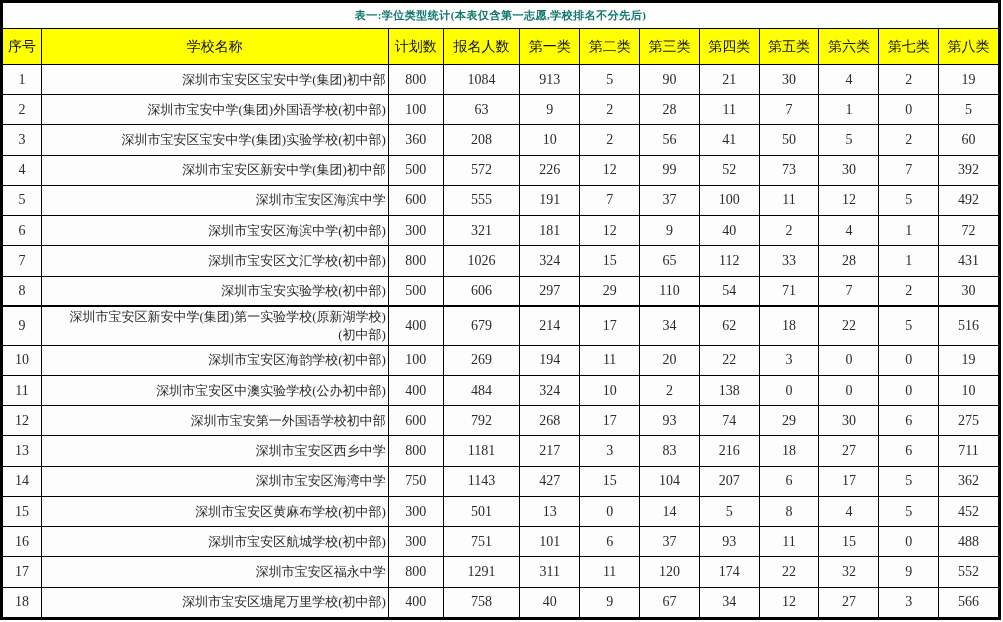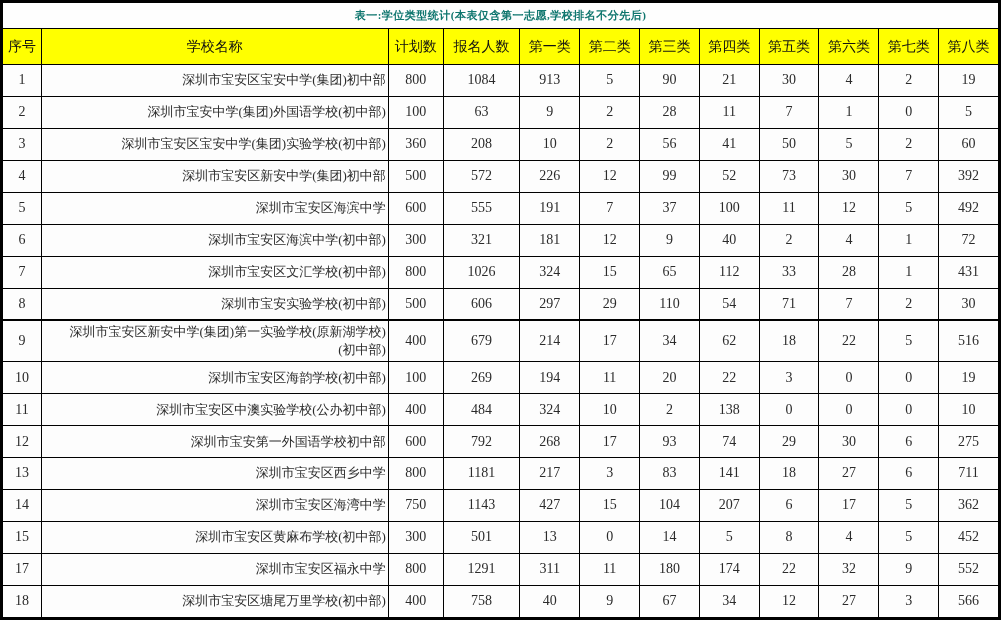--- a/index.html
+++ b/index.html
@@ -280,21 +280,21 @@
           <td>275</td>
         </tr>
         <tr>
           <td>13</td>
           <td class="school">深圳市宝安区西乡中学</td>
           <td>800</td>
           <td>1181</td>
           <td>217</td>
           <td>3</td>
           <td>83</td>
-          <td>141</td>
+          <td>216</td>
           <td>18</td>
           <td>27</td>
           <td>6</td>
           <td>711</td>
         </tr>
         <tr>
           <td>14</td>
           <td class="school">深圳市宝安区海湾中学</td>
           <td>750</td>
           <td>1143</td>
@@ -315,27 +315,41 @@
           <td>13</td>
           <td>0</td>
           <td>14</td>
           <td>5</td>
           <td>8</td>
           <td>4</td>
           <td>5</td>
           <td>452</td>
         </tr>
         <tr>
+          <td>16</td>
+          <td class="school">深圳市宝安区航城学校(初中部)</td>
+          <td>300</td>
+          <td>751</td>
+          <td>101</td>
+          <td>6</td>
+          <td>37</td>
+          <td>93</td>
+          <td>11</td>
+          <td>15</td>
+          <td>0</td>
+          <td>488</td>
+        </tr>
+        <tr>
           <td>17</td>
           <td class="school">深圳市宝安区福永中学</td>
           <td>800</td>
           <td>1291</td>
           <td>311</td>
           <td>11</td>
-          <td>180</td>
+          <td>120</td>
           <td>174</td>
           <td>22</td>
           <td>32</td>
           <td>9</td>
           <td>552</td>
         </tr>
         <tr>
           <td>18</td>
           <td class="school">深圳市宝安区塘尾万里学校(初中部)</td>
           <td>400</td>

